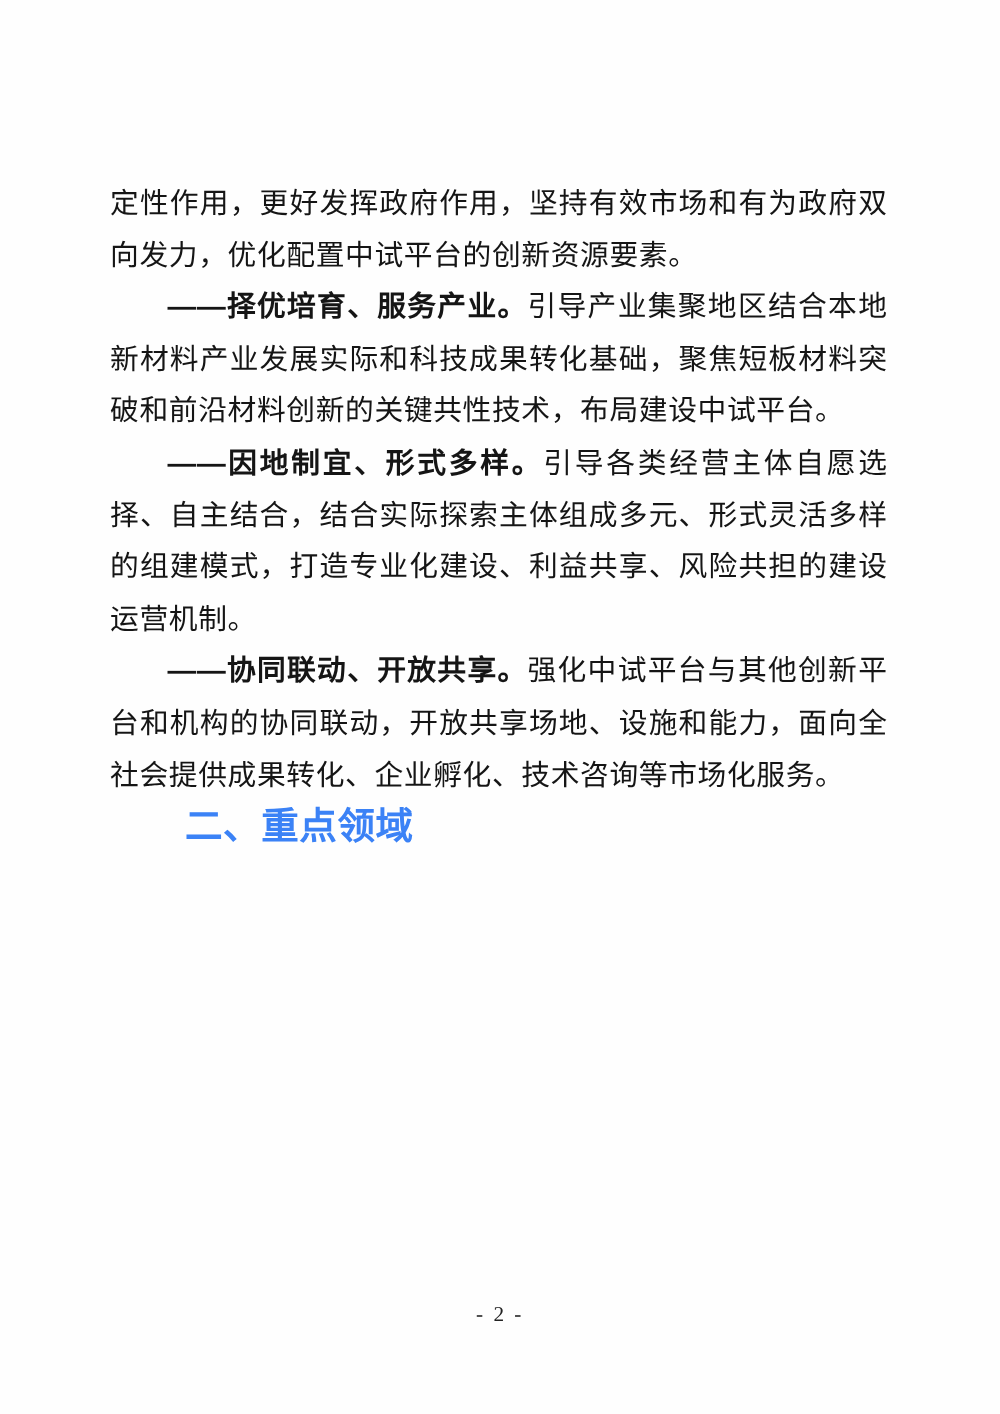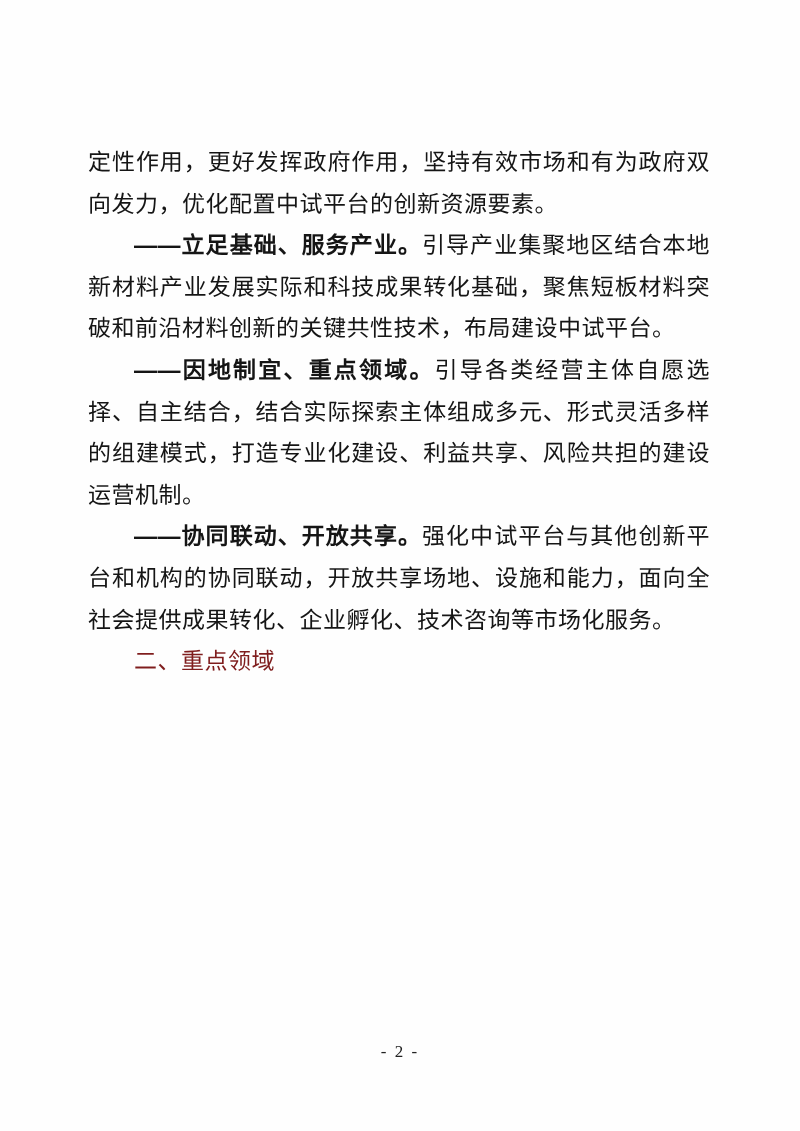--- a/index.html
+++ b/index.html
@@ -36,26 +36,26 @@
   }
   .para.no-indent {
     text-indent: 0;
   }
   .lead {
     font-weight: bold;
     font-family: "Liberation Sans", "DejaVu Sans", sans-serif;
   }
   .heading {
     margin: 0;
-    font-size: 23px;
+    font-size: 30px;
     line-height: 41.6px;
     text-indent: 2em;
-    font-weight: normal;
+    font-weight: bold;
     font-family: "Liberation Sans", "DejaVu Sans", sans-serif;
-    color: #7f1d1d;
+    color: #3b82f6;
   }
   .footer {
     position: absolute;
     top: 1042px;
     left: 0;
     width: 100%;
     text-align: center;
     font-size: 17px;
     letter-spacing: 2px;
     color: #222222;
@@ -63,23 +63,23 @@
 </style>
 </head>
 <body>
 
 <div class="page">
 
   <div class="body-text">
 
     <p class="para no-indent"><span>定性作用，更好发挥政府作用，坚持有效市场和有为政府双向发力，优化配置中试平台的创新资源要素。</span></p>
 
-    <p class="para"><span class="lead">——立足基础、服务产业。</span><span>引导产业集聚地区结合本地新材料产业发展实际和科技成果转化基础，聚焦短板材料突破和前沿材料创新的关键共性技术，布局建设中试平台。</span></p>
+    <p class="para"><span class="lead">——择优培育、服务产业。</span><span>引导产业集聚地区结合本地新材料产业发展实际和科技成果转化基础，聚焦短板材料突破和前沿材料创新的关键共性技术，布局建设中试平台。</span></p>
 
-    <p class="para"><span class="lead">——因地制宜、重点领域。</span><span>引导各类经营主体自愿选择、自主结合，结合实际探索主体组成多元、形式灵活多样的组建模式，打造专业化建设、利益共享、风险共担的建设运营机制。</span></p>
+    <p class="para"><span class="lead">——因地制宜、形式多样。</span><span>引导各类经营主体自愿选择、自主结合，结合实际探索主体组成多元、形式灵活多样的组建模式，打造专业化建设、利益共享、风险共担的建设运营机制。</span></p>
 
     <p class="para"><span class="lead">——协同联动、开放共享。</span><span>强化中试平台与其他创新平台和机构的协同联动，开放共享场地、设施和能力，面向全社会提供成果转化、企业孵化、技术咨询等市场化服务。</span></p>
 
 
     <h2 class="heading">二、重点领域</h2>
 
 
   </div>
 
   <div class="footer">

